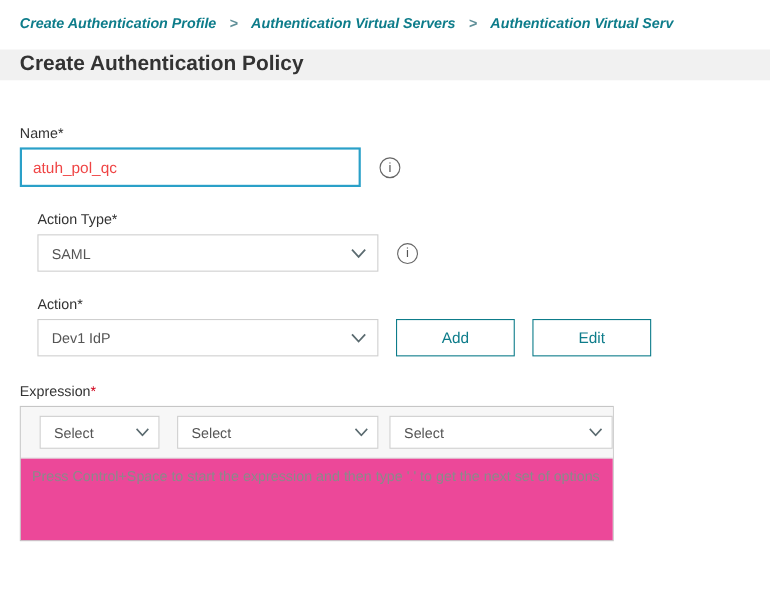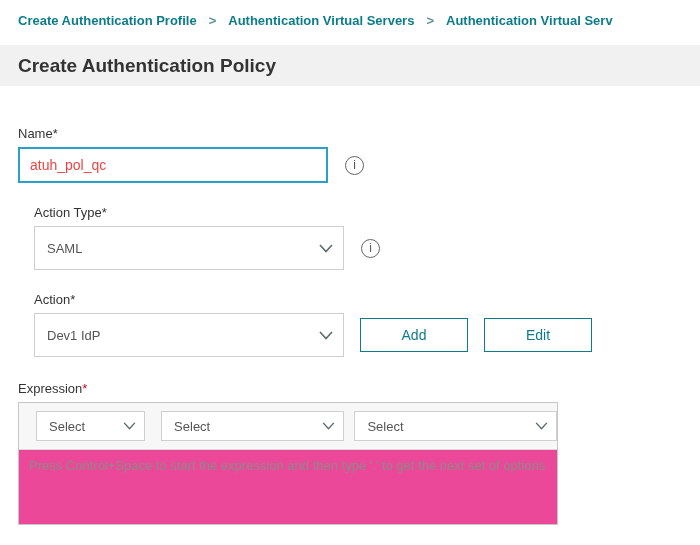--- a/index.html
+++ b/index.html
@@ -12,34 +12,35 @@
   
   .breadcrumb {
     padding: 13px 0 0 18px;
     height: 45px;
     white-space: nowrap;
     overflow: hidden;
     font-size: 13px;
     font-weight: bold;
     display: flex;
     align-items: flex-start;
+    font-style: italic;
   }
   .crumb {
     color: #0d7c8a;
     cursor: pointer;
     text-decoration: none;
   }
   .crumb-sep {
     color: #5f8f98;
     margin: 0 12px;
     font-weight: bold;
   }
   
   .header-bar {
-    height: 41px;
+    height: 28px;
     background: #f1f1f1;
     display: flex;
     align-items: center;
     padding-left: 18px;
   }
   .header-title {
     font-size: 19px;
     font-weight: bold;
     color: #333333;
   }
@@ -71,21 +72,21 @@
     align-items: center;
     justify-content: center;
     font-size: 12px;
     color: #555555;
     margin-left: 17px;
     cursor: pointer;
     flex: 0 0 auto;
   }
   .select-box {
     width: 310px;
-    height: 44px;
+    height: 34px;
     border: 1px solid #cfcfcf;
     background: #ffffff;
     display: flex;
     align-items: center;
     justify-content: space-between;
     padding: 0 10px 0 12px;
     font-size: 13px;
     color: #555555;
     cursor: pointer;
   }

